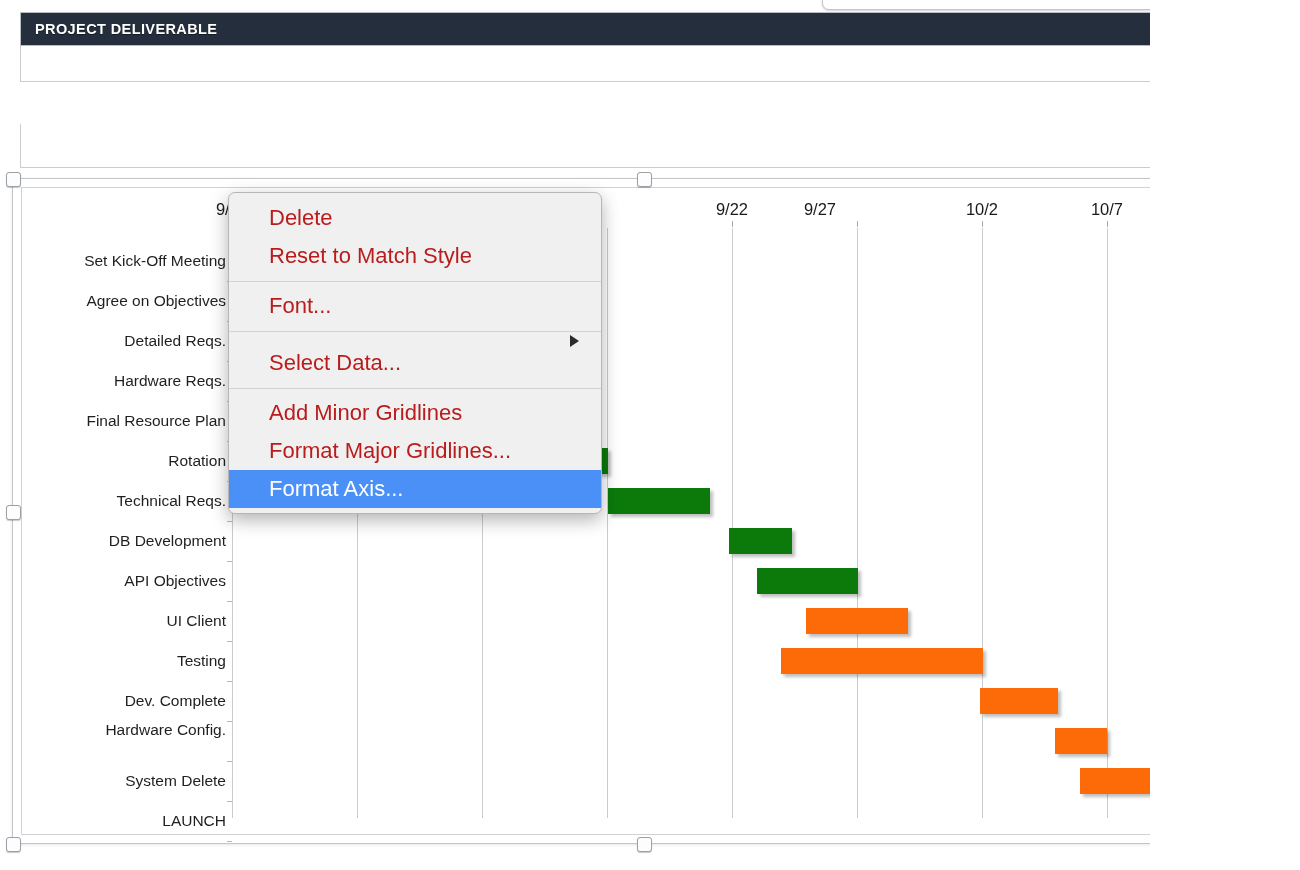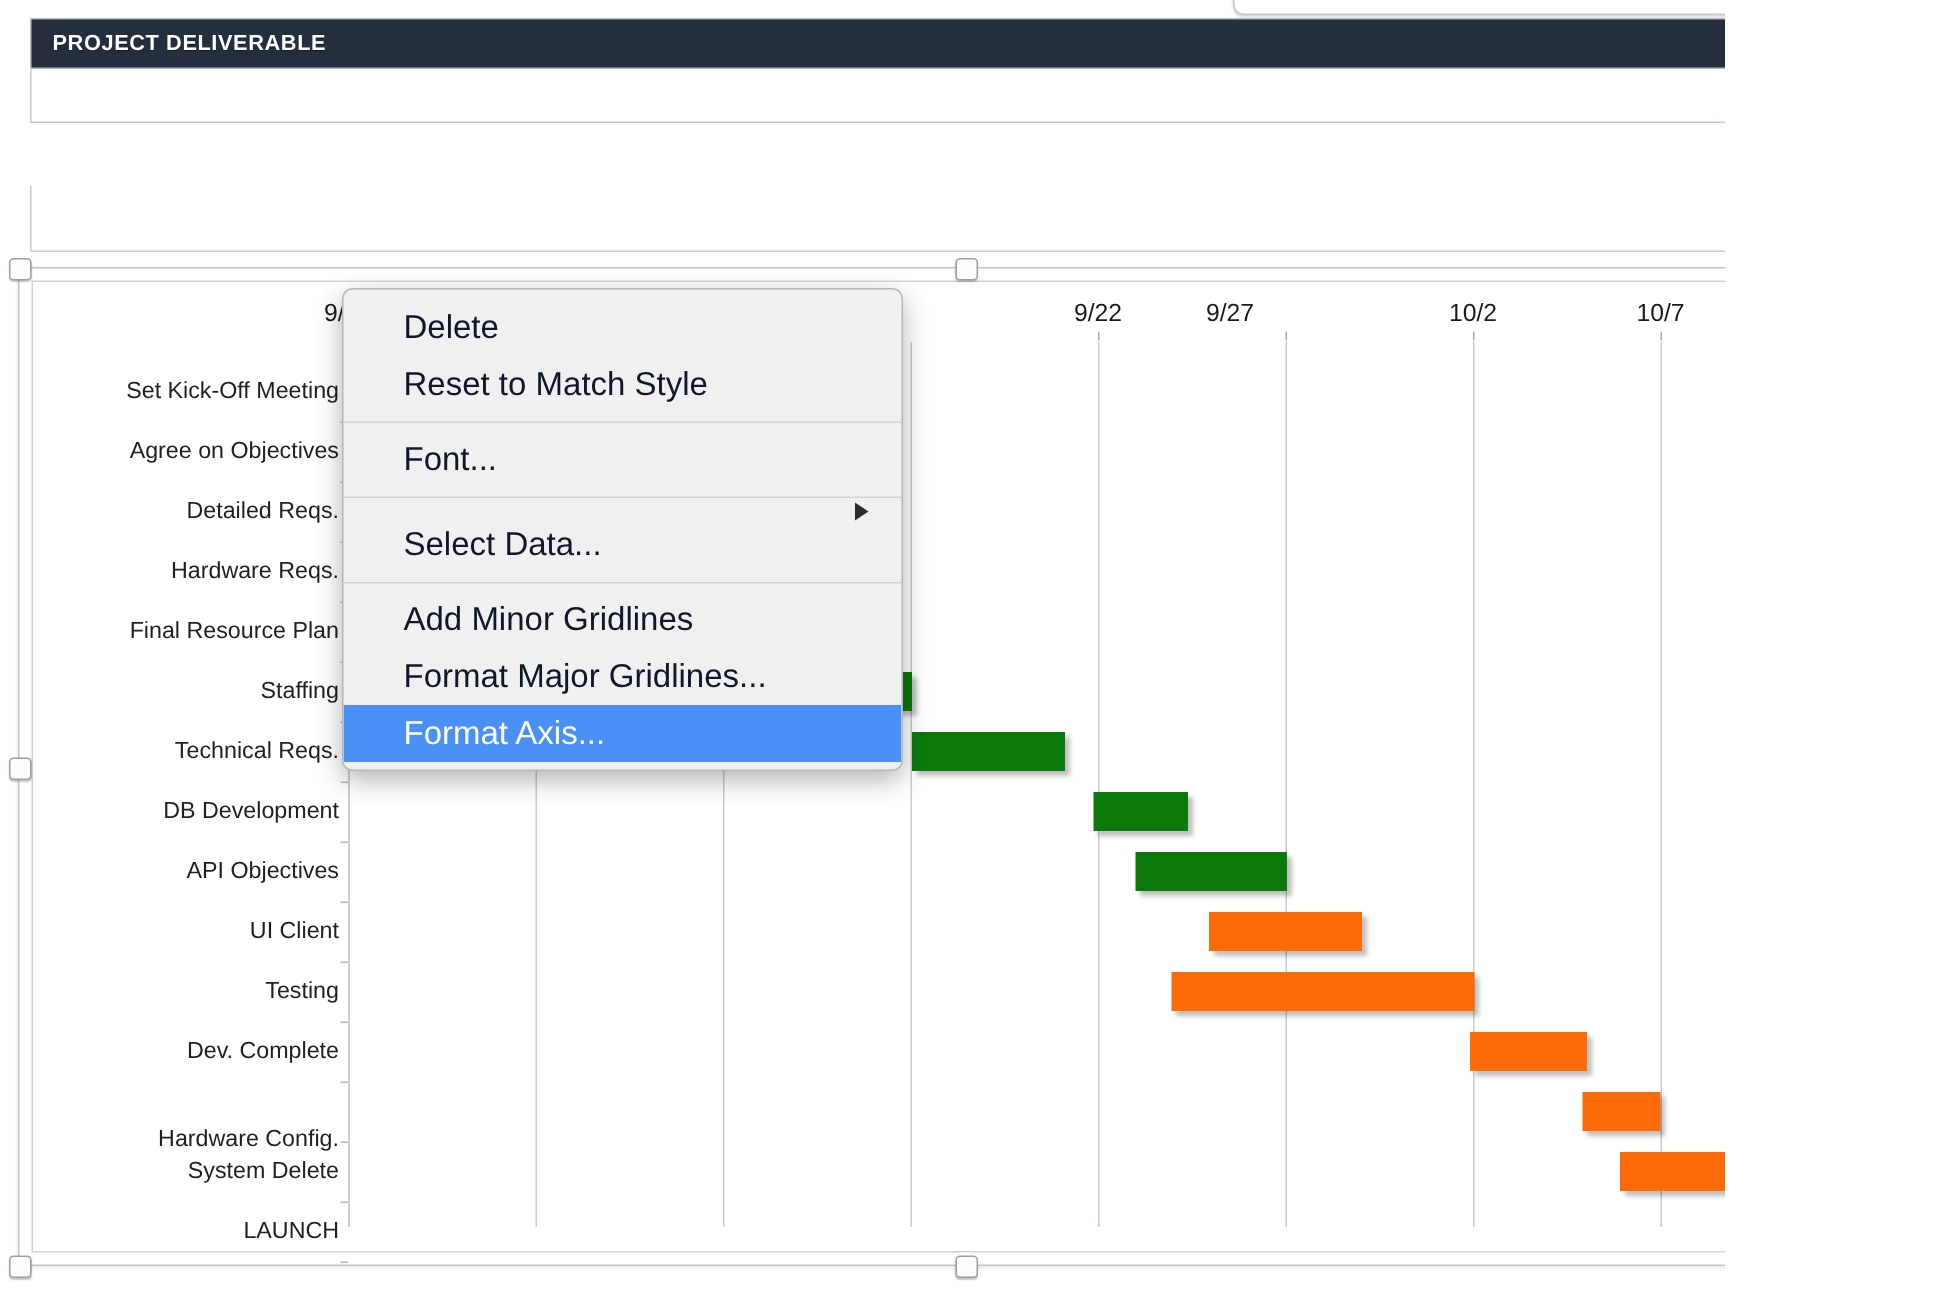--- a/index.html
+++ b/index.html
@@ -178,21 +178,21 @@
     border: 1px solid #b6b6b6;
     border-radius: 7px;
     box-shadow: 0 6px 18px rgba(0,0,0,0.30);
     padding: 6px 0 5px 0;
     z-index: 60;
     overflow: hidden;
   }
   .menu-item {
     position: relative;
     font-size: 22px;
-    color: #0f172a;
+    color: #b91c1c;
     padding: 3px 14px 4px 40px;
     line-height: 31px;
     white-space: nowrap;
     font-family: "Liberation Sans", sans-serif;
   }
   .menu-item.disabled { color: #b0b0b0; }
   .menu-item.selected { background: #4a90f7; color: #ffffff; }
   .menu-sep {
     height: 1px;
     background: #d2d2d2;
@@ -228,28 +228,28 @@
   </div>
 
   <div id="chart-object">
     <div id="chart-inner">
       <div id="ycol">
           <div class="ylabel" style="top: 33px;">Set Kick-Off Meeting</div>
           <div class="ylabel" style="top: 73px;">Agree on Objectives</div>
           <div class="ylabel" style="top: 113px;">Detailed Reqs.</div>
           <div class="ylabel" style="top: 153px;">Hardware Reqs.</div>
           <div class="ylabel" style="top: 193px;">Final Resource Plan</div>
-          <div class="ylabel" style="top: 233px;">Staffing</div>
+          <div class="ylabel" style="top: 233px;">Rotation</div>
           <div class="ylabel" style="top: 273px;">Technical Reqs.</div>
           <div class="ylabel" style="top: 313px;">DB Development</div>
           <div class="ylabel" style="top: 353px;">API Objectives</div>
           <div class="ylabel" style="top: 393px;">UI Client</div>
           <div class="ylabel" style="top: 433px;">Testing</div>
           <div class="ylabel" style="top: 473px;">Dev. Complete</div>
-          <div class="ylabel" style="top: 532px;">Hardware Config.</div>
+          <div class="ylabel" style="top: 502px;">Hardware Config.</div>
           <div class="ylabel" style="top: 553px;">System Delete</div>
           <div class="ylabel" style="top: 593px;">LAUNCH</div>
         </div>
       <div id="plot">
         <div id="axis-line"></div>
       <div class="gridline" style="left: 0px;"></div>
           <div class="gridline" style="left: 125px;"></div>
           <div class="gridline" style="left: 250px;"></div>
           <div class="gridline" style="left: 375px;"></div>
           <div class="gridline" style="left: 500px;"></div>

